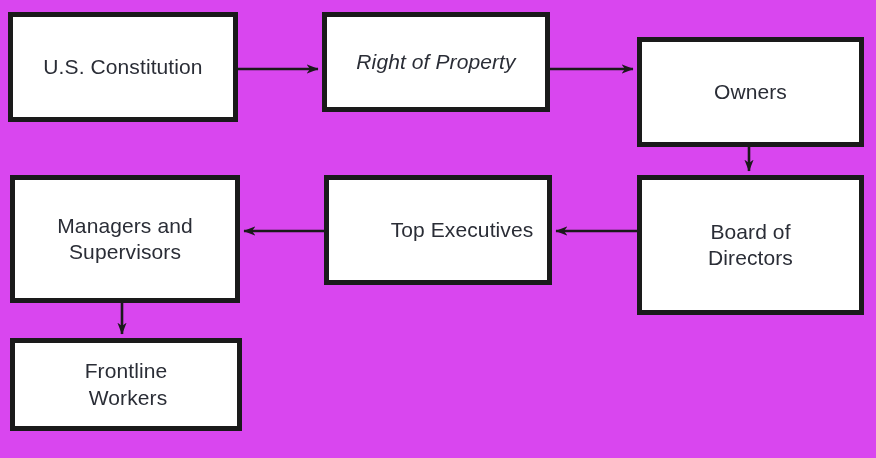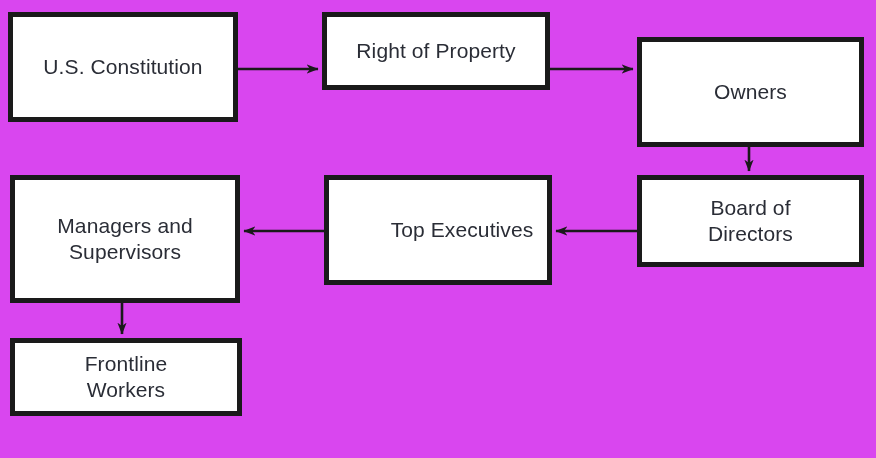--- a/index.html
+++ b/index.html
@@ -76,40 +76,40 @@
 
     <g>
       <line x1="122" y1="285" x2="122" y2="334" stroke="#1a1a1a" stroke-width="2.6" marker-end="url(#barb-right)"></line>
     </g>
   </svg>
 
   <div class="node-box" style="left:8px; top:12px; width:230px; height:110px;">
     <span class="node-label">U.S. Constitution</span>
   </div>
 
-  <div class="node-box" style="left:322px; top:12px; width:228px; height:78px;">
+  <div class="node-box" style="left:322px; top:12px; width:228px; height:100px;font-style:italic;">
     <span class="node-label">Right of Property</span>
   </div>
 
   <div class="node-box" style="left:637px; top:12px; width:227px; height:110px;margin-top:25px;">
     <span class="node-label">Owners</span>
   </div>
 
   <div class="node-box" style="left:10px; top:175px; width:230px; height:128px;">
     <span class="node-label">Managers and
 Supervisors</span>
   </div>
 
   <div class="node-box" style="left:324px; top:175px; width:228px; height:110px;padding-left:48px;">
     <span class="node-label">Top Executives</span>
   </div>
 
-  <div class="node-box" style="left:637px; top:175px; width:227px; height:92px;">
+  <div class="node-box" style="left:637px; top:175px; width:227px; height:140px;">
     <span class="node-label">Board of
 Directors</span>
   </div>
 
-  <div class="node-box" style="left:10px; top:338px; width:232px; height:78px;">
+  <div class="node-box" style="left:10px; top:338px; width:232px; height:93px;text-align:right;">
     <span class="node-label">Frontline
 Workers</span>
   </div>
 
 </div>
 
 </body></html>

